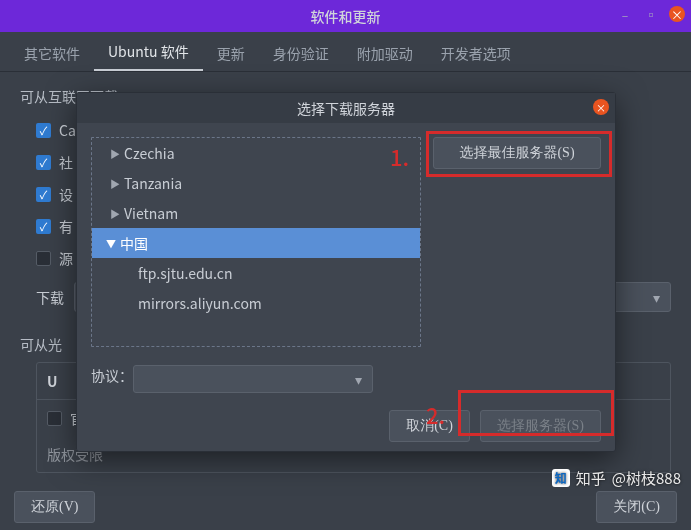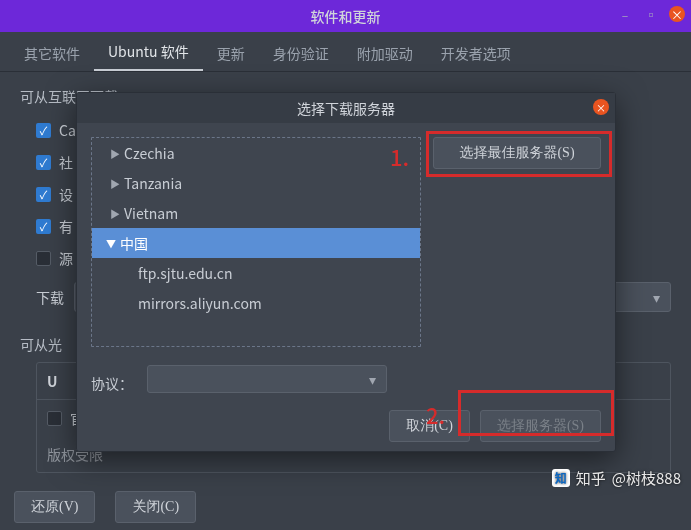--- a/index.html
+++ b/index.html
@@ -41,31 +41,31 @@
   .server-tree { width: 330px; height: 210px; background: #3f454f; border: 1px dashed #6b7689; border-radius: 1px; overflow: hidden; font-size: 14px; }
   .tree-item { padding: 5px 8px 5px 18px; display: flex; align-items: center; gap: 6px; color: #c8cdd4; cursor: pointer; }
   .tree-item .arrow { width: 8px; color: #a0a6b0; font-size: 10px; }
   .tree-item.selected { background: #5a8fd6; color: #fff; }
   .tree-child { padding: 5px 8px 5px 46px; color: #c8cdd4; cursor: pointer; }
 
   .dlg-right { flex: 1; display: flex; flex-direction: column; }
   .btn { height: 32px; padding: 0 16px; background: #4a515c; border: 1px solid #5a616c; border-radius: 3px; color: #d0d4da; display: inline-flex; align-items: center; justify-content: center; cursor: pointer; font-size: 14px; font-family: Liberation Serif, serif; }
   .btn.disabled { color: #7a8088; }
 
-  .proto-row { position: absolute; left: 14px; bottom: 8px; display: flex; align-items: flex-end; gap: 14px; }
+  .proto-row { position: absolute; left: 14px; bottom: 8px; display: flex; align-items: flex-start; }
   .proto-select { width: 240px; height: 28px; background: #4a515c; border: 1px solid #5a616c; border-radius: 3px; display: flex; align-items: center; justify-content: flex-end; padding: 0 10px; color: #a0a6b0; }
 
   .dlg-footer { height: 50px; display: flex; align-items: center; justify-content: flex-end; gap: 10px; padding: 0 14px; }
 
   
   .redbox { position: absolute; border: 3px solid #d62b2b; pointer-events: none; }
   .rednum { position: absolute; color: #d62b2b; font-size: 22px; font-weight: 500; pointer-events: none; }
 
   
-  .footer-bar { position: absolute; left: 0; right: 0; bottom: 0; height: 46px; background: #3a4049; display: flex; align-items: center; justify-content: flex-start; padding: 0 14px; gap: 20px; }
+  .footer-bar { position: absolute; left: 0; right: 0; bottom: 0; height: 46px; background: #3a4049; display: flex; align-items: center; justify-content: space-between; padding: 0 14px; gap: 10px; }
   .footer-bar .btn { background: #4a515c; }
 
   
   .watermark { position: absolute; right: 10px; bottom: 42px; display: flex; align-items: center; gap: 6px; color: #e8e8e8; font-size: 15px; text-shadow: 0 0 3px rgba(0,0,0,0.8); }
   .zhihu-icon { width: 18px; height: 18px; background: #fff; color: #0a66c2; font-size: 12px; font-weight: bold; border-radius: 3px; display: flex; align-items: center; justify-content: center; }
 
 </style>
 </head>
 <body>
 

